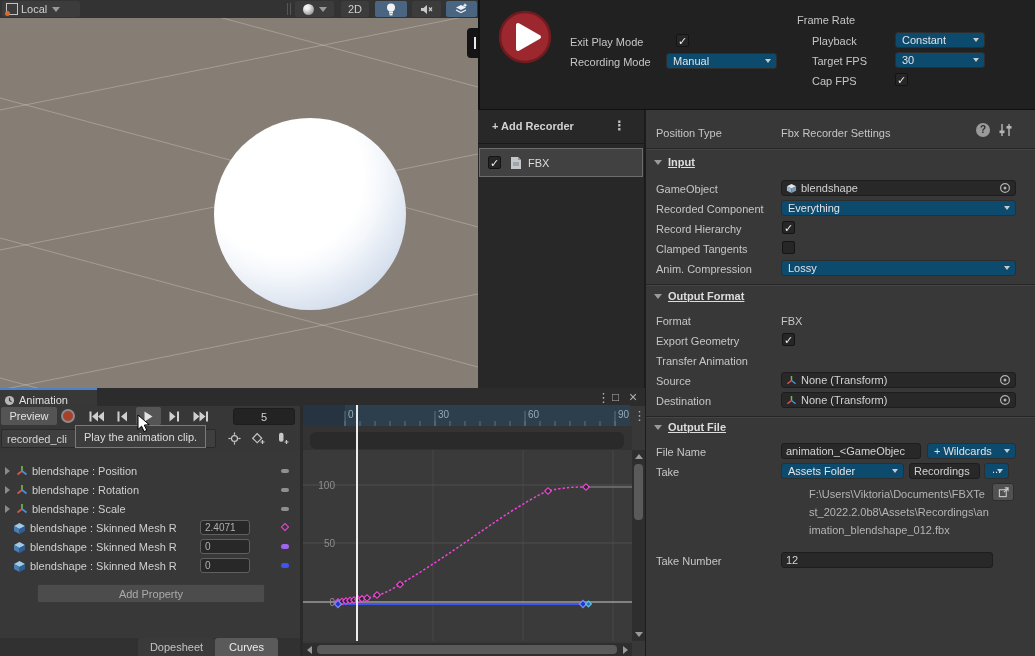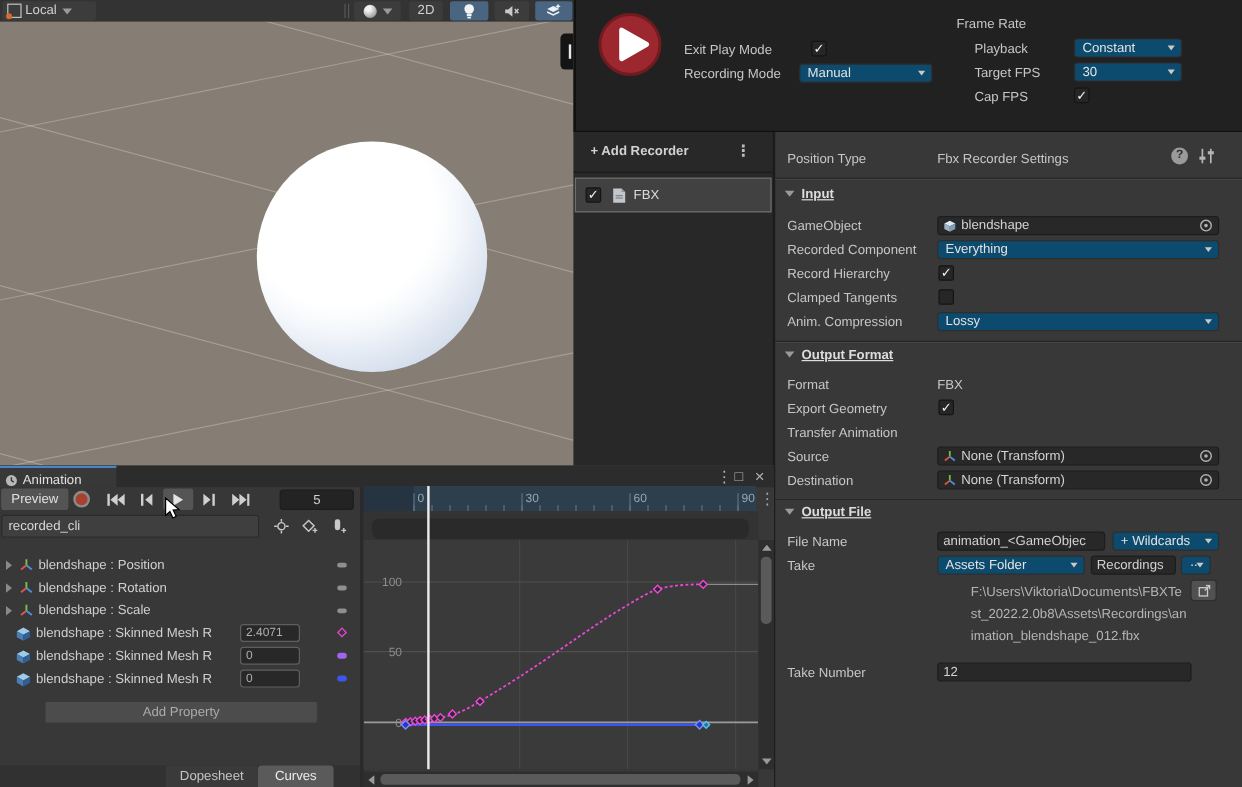--- a/index.html
+++ b/index.html
@@ -513,19 +513,22 @@
       <div class="scrollthumb" style="left:2px;top:14px;width:9px;height:56px;"></div>
       <span class="arrow-d abs" style="left:2.5px;bottom:4px;"></span>
     </div>
 
     <div class="abs" style="left:303px;top:255px;width:329px;height:13px;background:#2e2e2e;">
       <span class="arrow-l abs" style="left:4px;top:2.5px;"></span>
       <div class="scrollthumb" style="left:14px;top:2px;width:300px;height:9px;"></div>
       <span class="arrow-r abs" style="right:4px;top:2.5px;"></span>
     </div>
 
+    <div class="abs" style="left:75px;top:37px;height:23px;background:#3d3d3d;border:1px solid #7a7a7a;box-sizing:border-box;display:flex;align-items:center;padding:0 8px;color:#dcdcdc;z-index:50;white-space:nowrap;">
+      <span>Play the animation clip.</span>
+    </div>
 
     <svg class="abs" style="left:137px;top:26px;z-index:60;" width="16" height="20" viewBox="0 0 16 20">
       <path d="M1,1 L1,15.5 L4.6,12.2 L7.1,17.6 L9.8,16.3 L7.3,11.1 L12.2,10.7 Z" fill="#ffffff" stroke="#000000" stroke-width="1"></path>
     </svg>
   </div>
 
 </div>
 
 </body></html>

